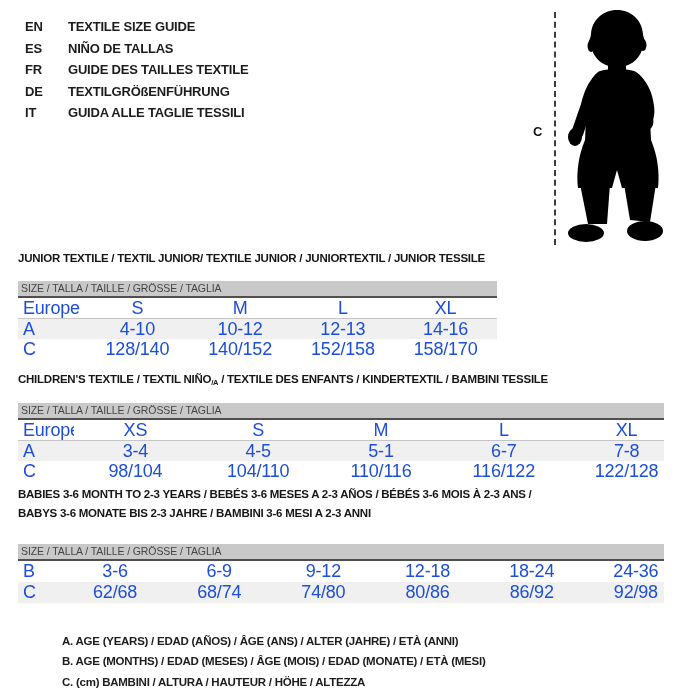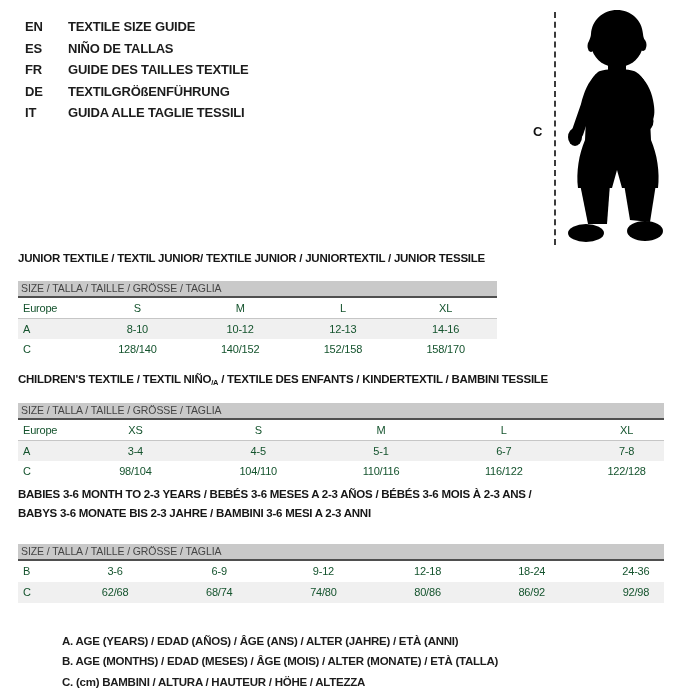--- a/index.html
+++ b/index.html
@@ -24,22 +24,22 @@
   .tbl-title-multiline div { line-height:19px; }
 
   
   .size-table { position:absolute; left:18px; }
   .size-bar {
     height:15px; line-height:15px; background:#c9c9c9; border-bottom:2px solid #4f4f4f;
     font-size:10.5px; color:#454545; padding-left:3px; letter-spacing:-0.1px;
   }
   .size-table table { width:100%; border-collapse:collapse; table-layout:fixed; }
   .size-table td {
-    height:20px; line-height:20px; padding:0; font-size:11px; text-align:center;
-    color:#14532d; letter-spacing:-0.2px; overflow:hidden; white-space:nowrap;
+    height:20px; line-height:20px; padding:0; font-size:18px; text-align:center;
+    color:#1d4ed8; letter-spacing:-0.2px; overflow:hidden; white-space:nowrap;
   }
   .size-table td.lbl { text-align:left; padding-left:5px; }
   tr.r-euro td { border-bottom:1px solid #c6c6c6; }
   tr.r-shade td { background:#f0f0f0; }
   .t3 td { height:21px; line-height:21px; }
 
   
   .footnotes { position:absolute; left:18px; top:631px;margin-left:44px; }
   .footnotes div { font-weight:700; font-size:11.5px; letter-spacing:-0.25px; line-height:20.3px; white-space:nowrap; }
 </style>
@@ -108,21 +108,21 @@
       <tbody>
         <tr class="r-euro">
           <td class="lbl">Europe</td>
           <td>S</td>
           <td>M</td>
           <td>L</td>
           <td>XL</td>
         </tr>
         <tr class="r-shade">
           <td class="lbl">A</td>
-          <td>8-10</td>
+          <td>4-10</td>
           <td>10-12</td>
           <td>12-13</td>
           <td>14-16</td>
         </tr>
         <tr>
           <td class="lbl">C</td>
           <td>128/140</td>
           <td>140/152</td>
           <td>152/158</td>
           <td>158/170</td>
@@ -197,17 +197,17 @@
           <td>80/86</td>
           <td>86/92</td>
           <td>92/98</td>
         </tr>
       </tbody>
     </table>
   </div>
 
   <div class="footnotes">
     <div>A. AGE (YEARS) / EDAD (AÑOS) / ÂGE (ANS) / ALTER (JAHRE) / ETÀ (ANNI)</div>
-    <div>B. AGE (MONTHS) / EDAD (MESES) / ÂGE (MOIS) / ALTER (MONATE) / ETÀ (TALLA)</div>
+    <div>B. AGE (MONTHS) / EDAD (MESES) / ÂGE (MOIS) / EDAD (MONATE) / ETÀ (MESI)</div>
     <div>C. (cm) BAMBINI / ALTURA / HAUTEUR / HÖHE / ALTEZZA</div>
   </div>
 
 </div>
 
 </body></html>

